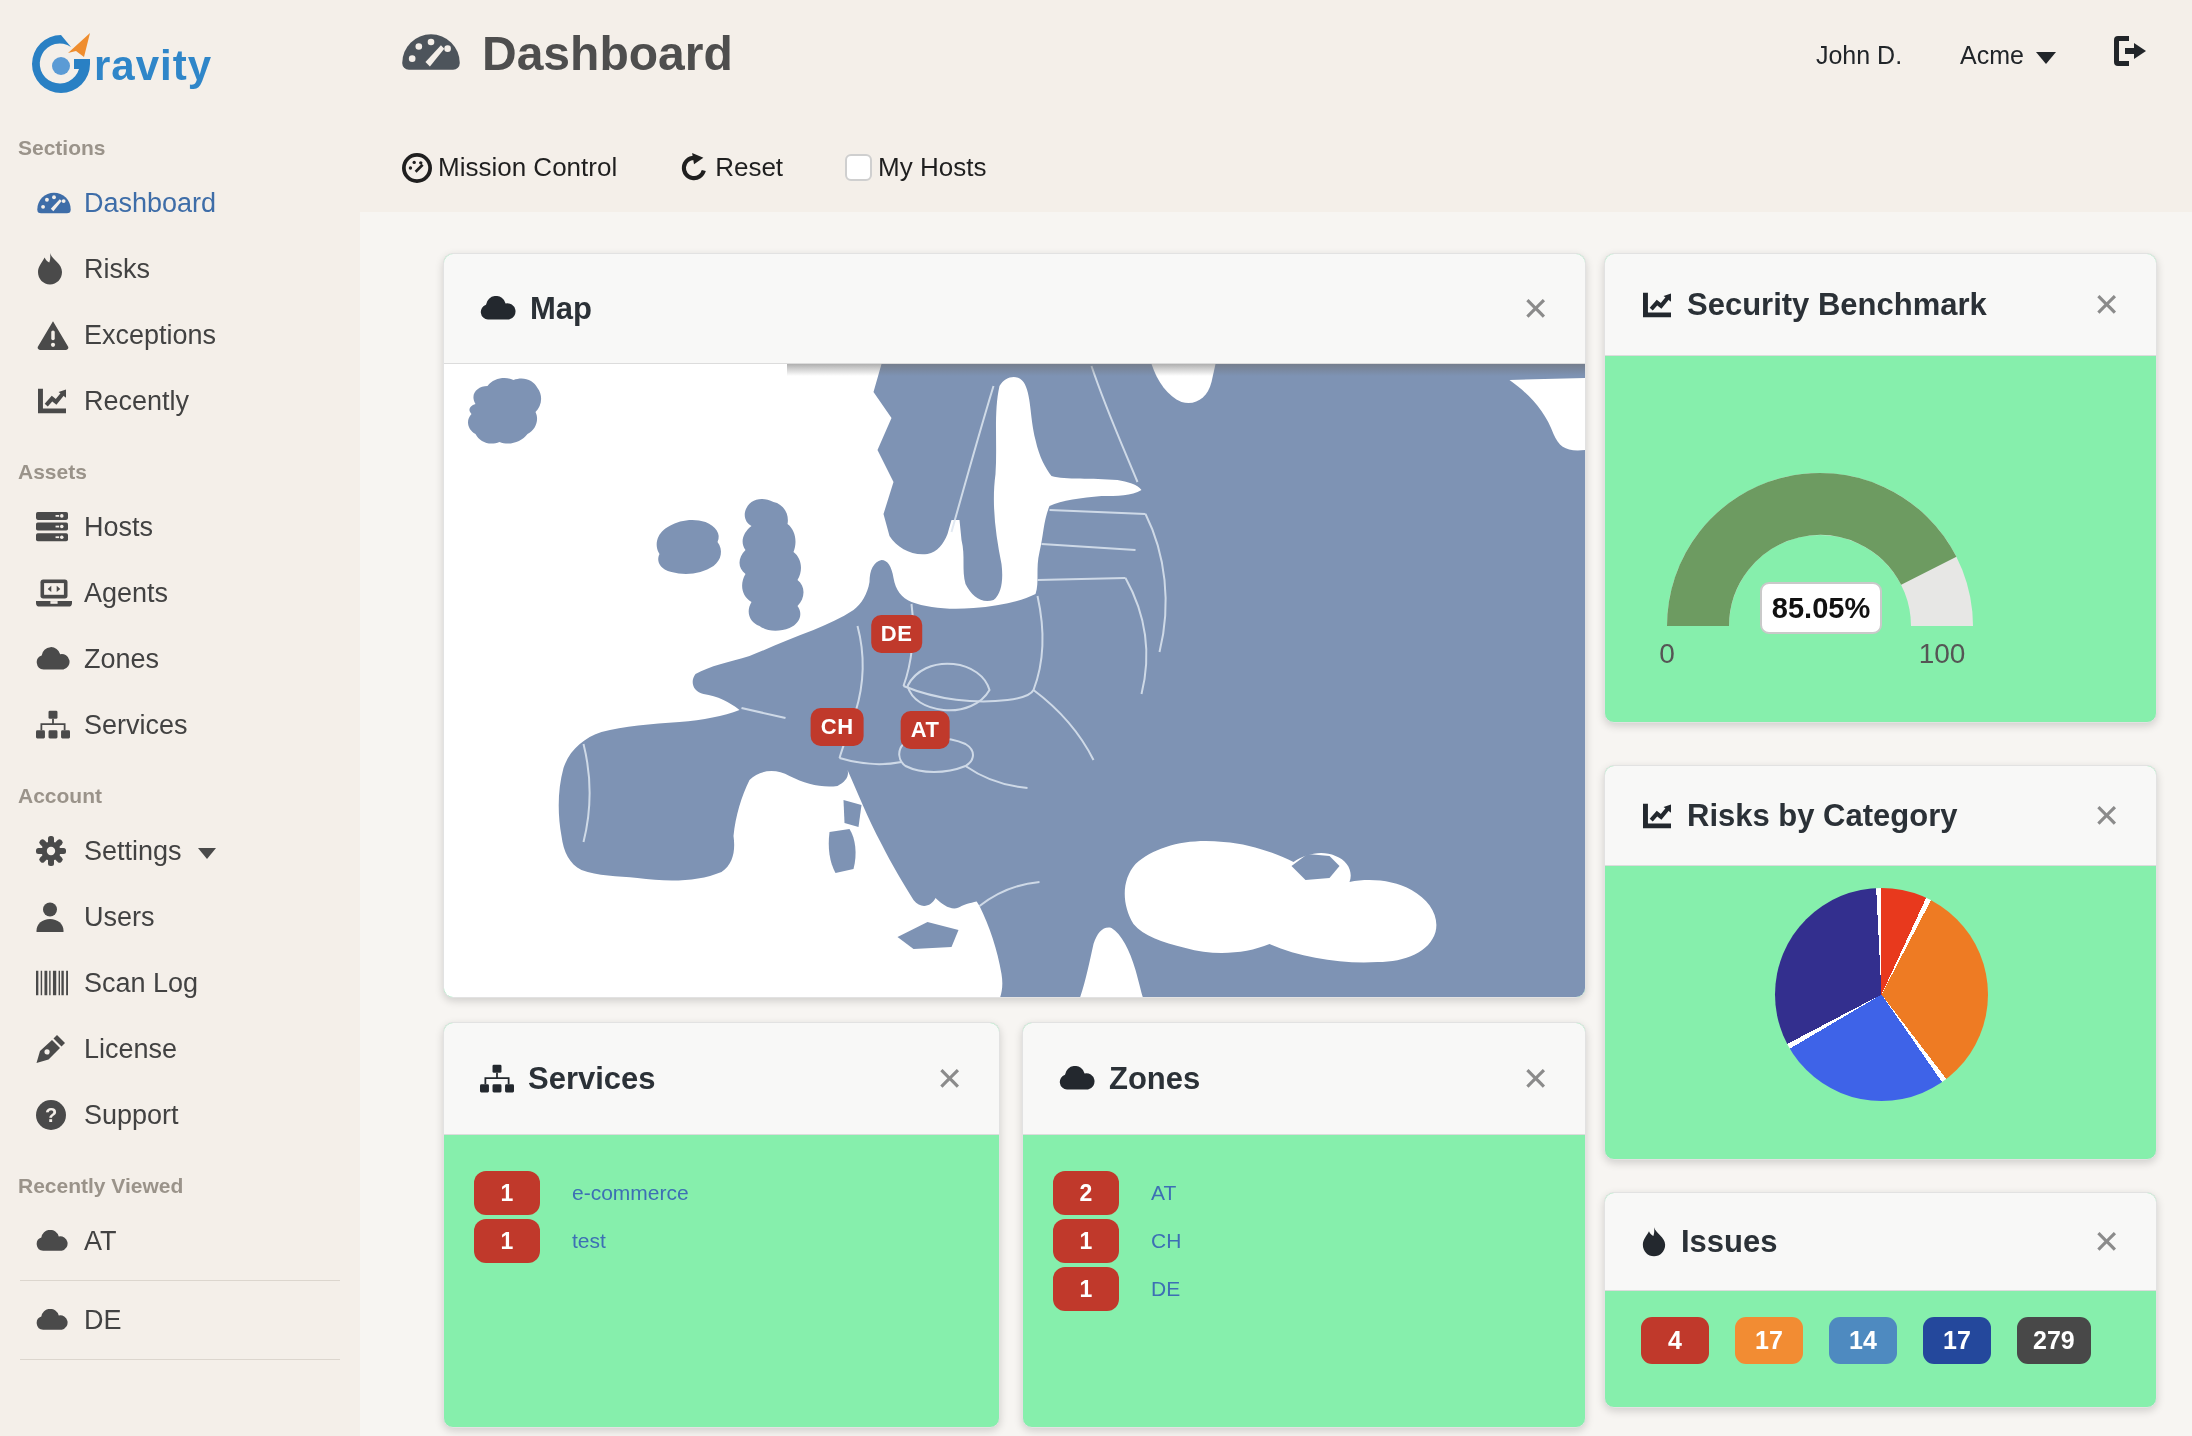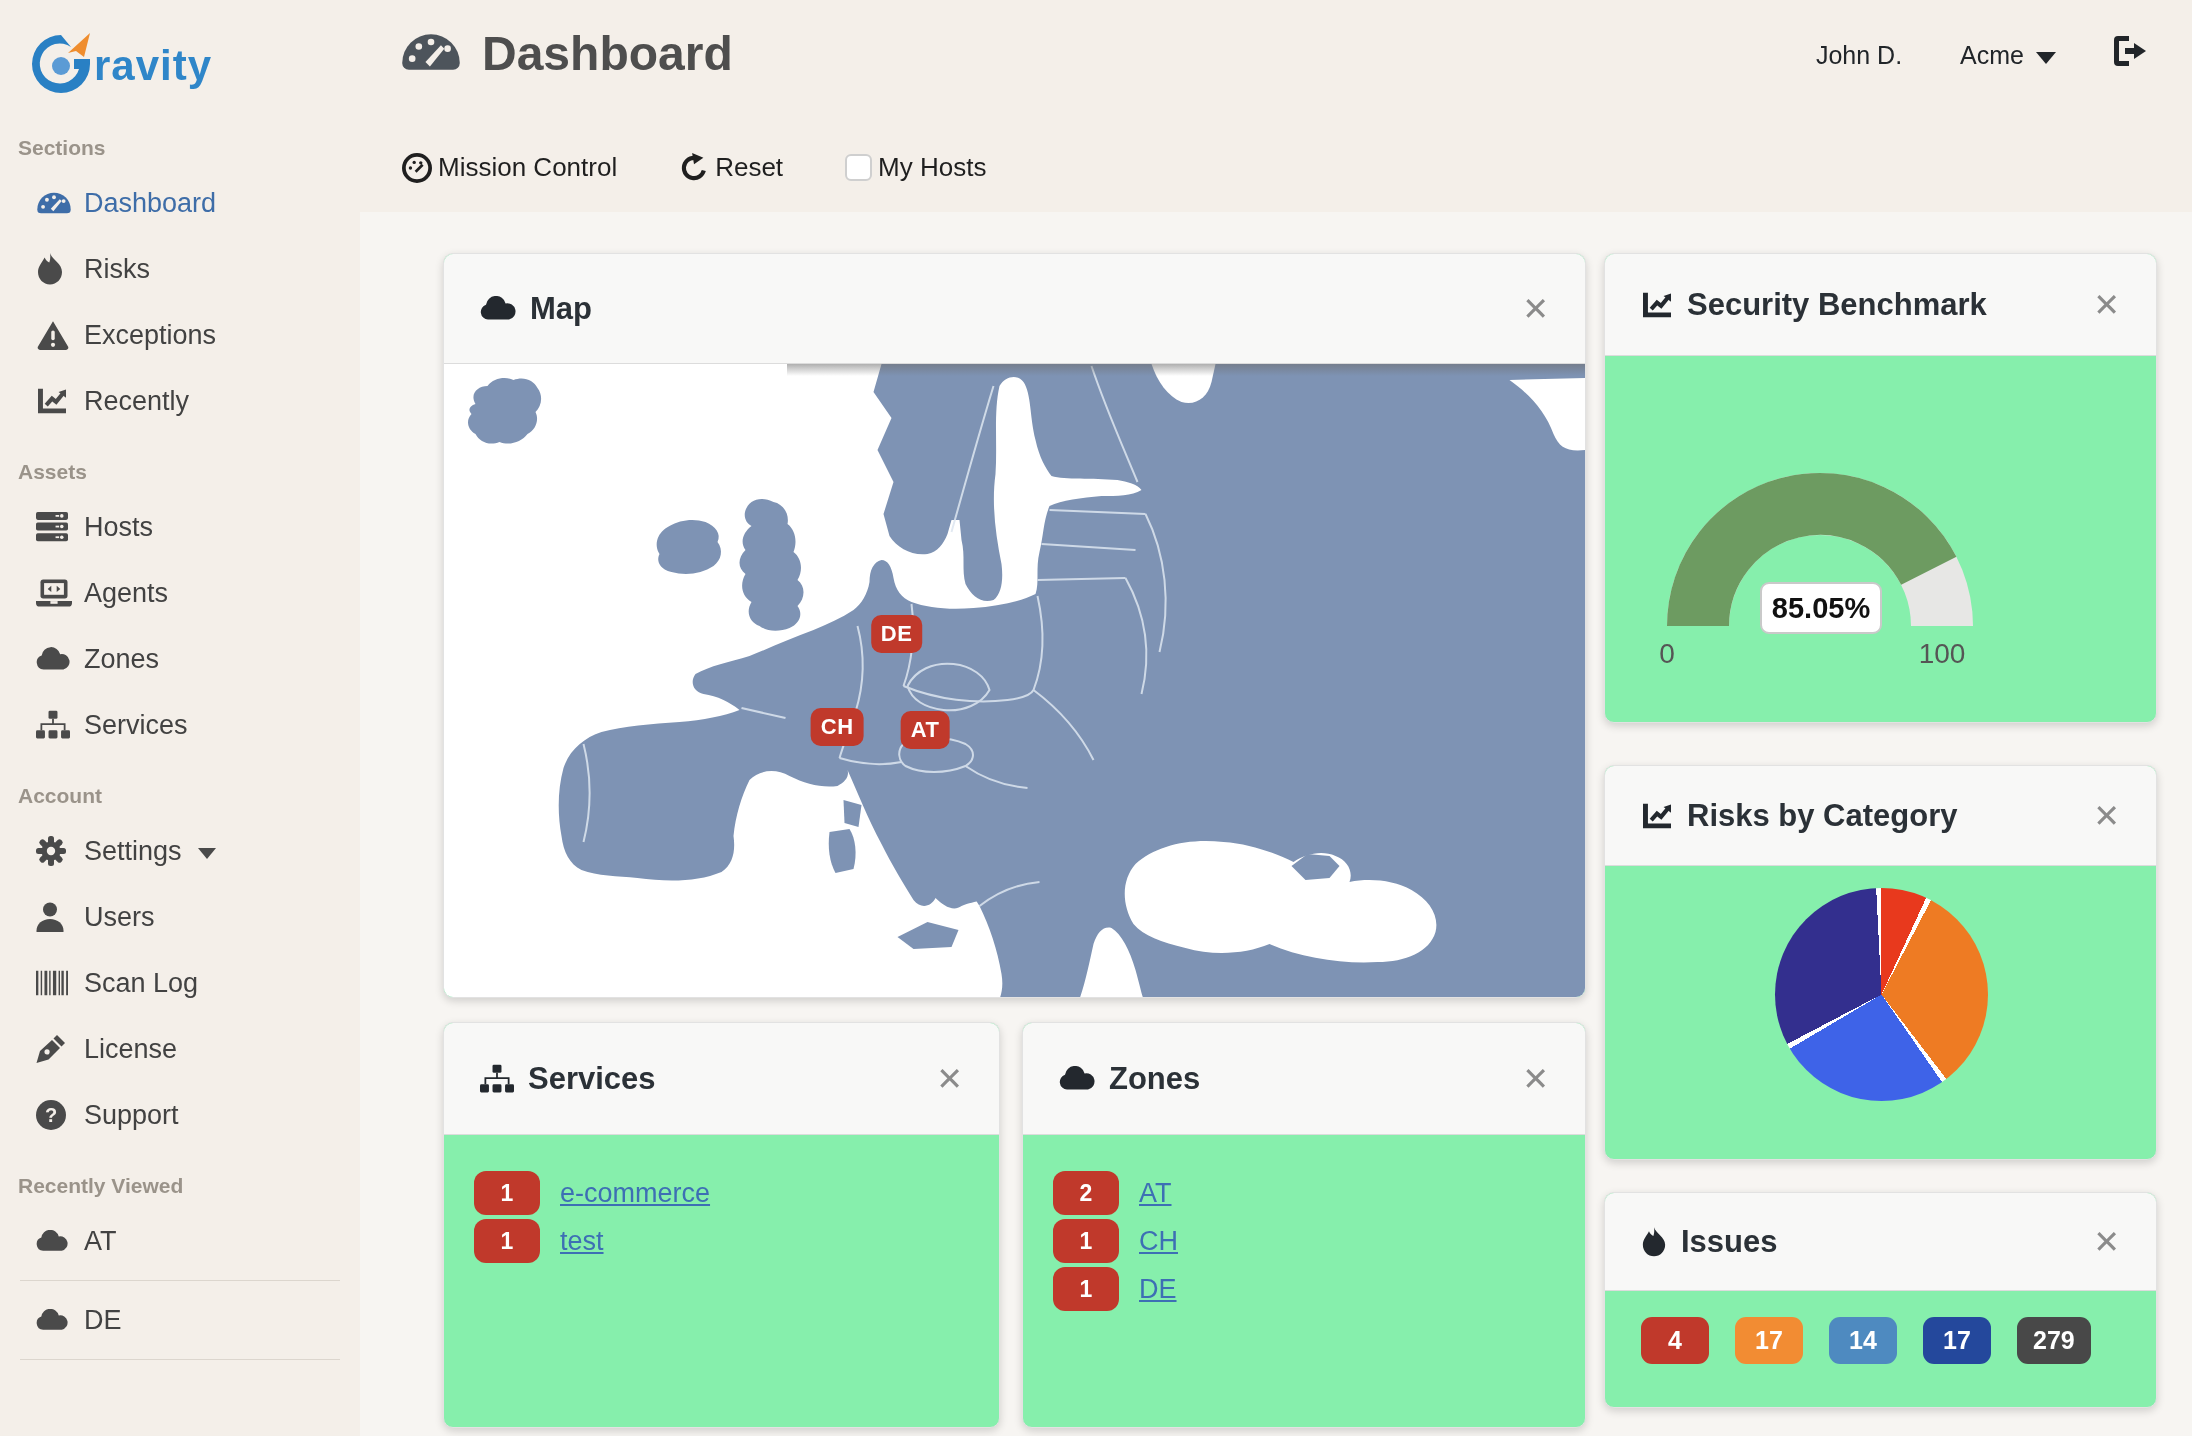--- a/index.html
+++ b/index.html
@@ -84,21 +84,21 @@
   
   .badges { display:flex; gap:26px; padding:26px 0 0 36px; }
   .badge-pill { min-width:68px; height:47px; border-radius:11px; color:#fff; font-size:25px; font-weight:bold;
     display:flex; align-items:center; justify-content:center; padding:0 16px; cursor:pointer; }
 
   
   .count-list { padding:36px 0 0 30px; }
   .count-row { display:flex; align-items:center; margin-bottom:4px; }
   .count-badge { width:66px; height:44px; background:#c0392b; border-radius:12px; color:#fff;
     font-size:23px; font-weight:bold; display:flex; align-items:center; justify-content:center; }
-  .count-label { font-size:27px; color:#3d6fb4; margin-left:20px; cursor:pointer;text-decoration:underline; }
+  .count-label { font-size:21px; color:#3d6fb4; margin-left:32px; cursor:pointer; }
 </style>
 </head>
 <body>
 
 <div class="content-bg"></div>
 
 <div class="sidebar">
   <div class="logo">
     <span>
       <svg width="74" height="74" viewBox="0 0 74 74">

